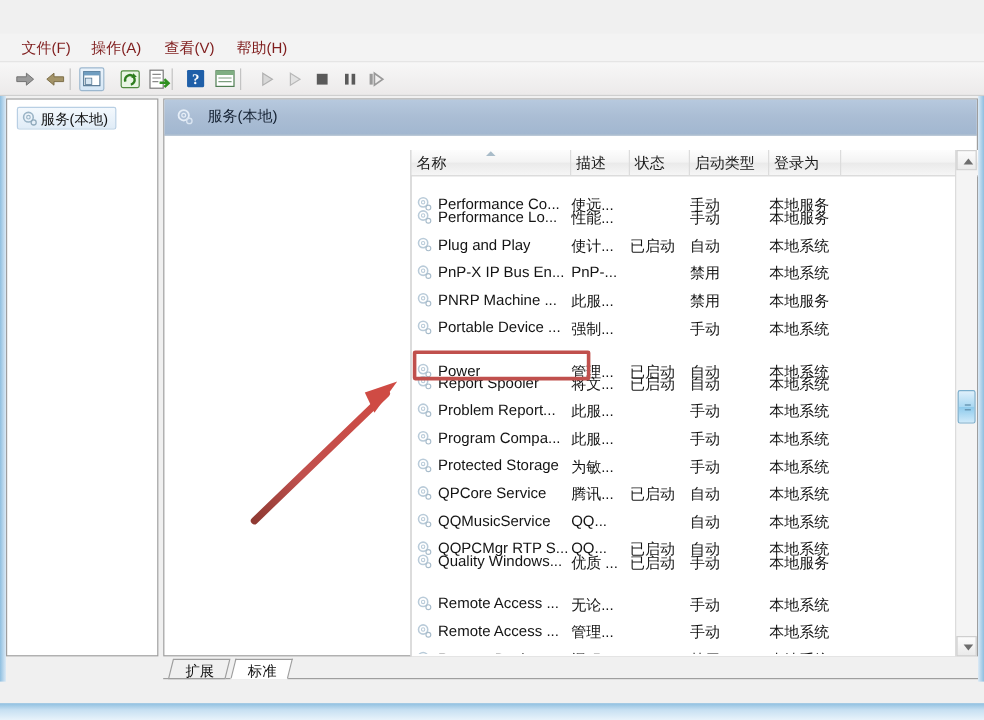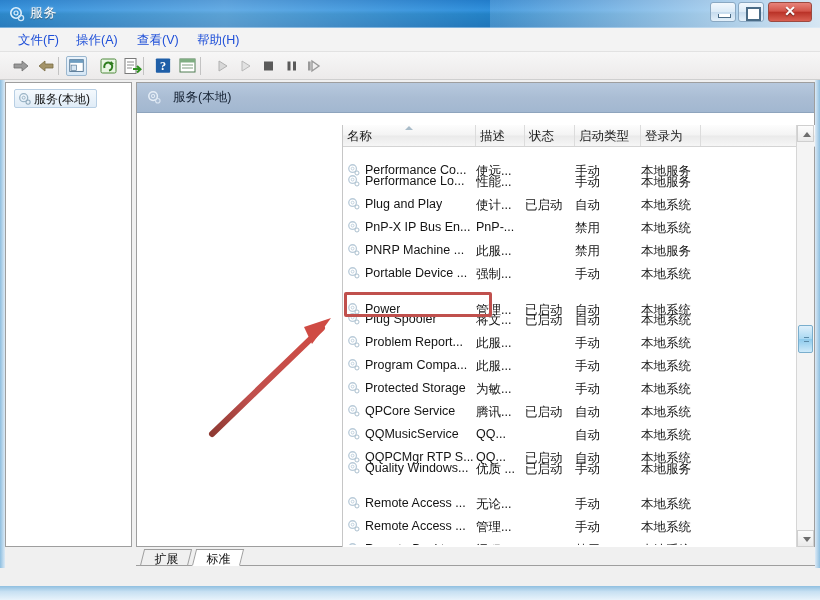--- a/index.html
+++ b/index.html
@@ -73,21 +73,21 @@
   }
 
   
   .menubar {
     position: absolute; left: 0; top: 28px; width: 820px; height: 24px;
     background: #f3f3f3;
     border-bottom: 1px solid #e2e2e2;
   }
   .menu-item {
     position: absolute; top: 3px; height: 18px;
-    font-size: 12.5px; color: #1d4ed8; padding: 1px 4px;
+    font-size: 12.5px; color: #7f1d1d; padding: 1px 4px;
     white-space: nowrap;
   }
 
   
   .toolbar {
     position: absolute; left: 0; top: 52px; width: 820px; height: 28px;
     background: linear-gradient(to bottom, #f7f7f7, #eceaea);
     border-bottom: 1px solid #cfcfcf;
   }
   .tb-sep {
@@ -276,38 +276,20 @@
   .wm-en {
     position: absolute; left: 74px; top: 26px;
     font-size: 13px; color: #3a3a3a;
   }
 </style>
 </head>
 <body>
 
 <div class="window">
 
-  <div class="titlebar">
-    <div class="titlebar-gloss"></div>
-    <div class="titlebar-right-fade"></div>
-
-    <svg class="title-icon" viewBox="0 0 16 16">
-      <circle cx="7" cy="7" r="5.2" fill="none" stroke="#dff0fb" stroke-width="1.6"></circle>
-      <circle cx="7" cy="7" r="2" fill="none" stroke="#dff0fb" stroke-width="1.2"></circle>
-      <circle cx="12" cy="12" r="2.6" fill="none" stroke="#cfe6f7" stroke-width="1.3"></circle>
-    </svg>
-
-    <div class="title-text">服务</div>
-
-    <div class="wbtn wbtn-min"></div>
-    <div class="wbtn wbtn-max"></div>
-    <div class="wbtn wbtn-close">
-      <div class="x">✕</div>
-    </div>
-  </div>
 
   <div class="menubar">
     <div class="menu-item" style="left:14px">文件(F)</div>
     <div class="menu-item" style="left:72px">操作(A)</div>
     <div class="menu-item" style="left:133px">查看(V)</div>
     <div class="menu-item" style="left:193px">帮助(H)</div>
   </div>
 
   <div class="toolbar">
     <div class="tb-sep" style="left:58px"></div>
@@ -500,21 +482,21 @@
             <div class="cell cell-state">已启动</div>
             <div class="cell cell-start">自动</div>
             <div class="cell cell-logon">本地系统</div>
           </div>
           <div class="lv-row" style="top: 161px;">
             <svg class="row-gear" width="14" height="14" viewBox="0 0 16 16">
               <circle cx="6.4" cy="6.4" r="4.4" fill="none" stroke="#b9cbd9" stroke-width="1.5"></circle>
               <circle cx="6.4" cy="6.4" r="1.6" fill="none" stroke="#b9cbd9" stroke-width="1"></circle>
               <circle cx="11.4" cy="11.4" r="2.3" fill="none" stroke="#a8bccb" stroke-width="1.1"></circle>
             </svg>
-            <div class="cell cell-name">Plug Spooler</div>
+            <div class="cell cell-name">Report Spooler</div>
             <div class="cell cell-desc">将文...</div>
             <div class="cell cell-state">已启动</div>
             <div class="cell cell-start">自动</div>
             <div class="cell cell-logon">本地系统</div>
           </div>
           <div class="lv-row" style="top: 184px;">
             <svg class="row-gear" width="14" height="14" viewBox="0 0 16 16">
               <circle cx="6.4" cy="6.4" r="4.4" fill="none" stroke="#b9cbd9" stroke-width="1.5"></circle>
               <circle cx="6.4" cy="6.4" r="1.6" fill="none" stroke="#b9cbd9" stroke-width="1"></circle>
               <circle cx="11.4" cy="11.4" r="2.3" fill="none" stroke="#a8bccb" stroke-width="1.1"></circle>

